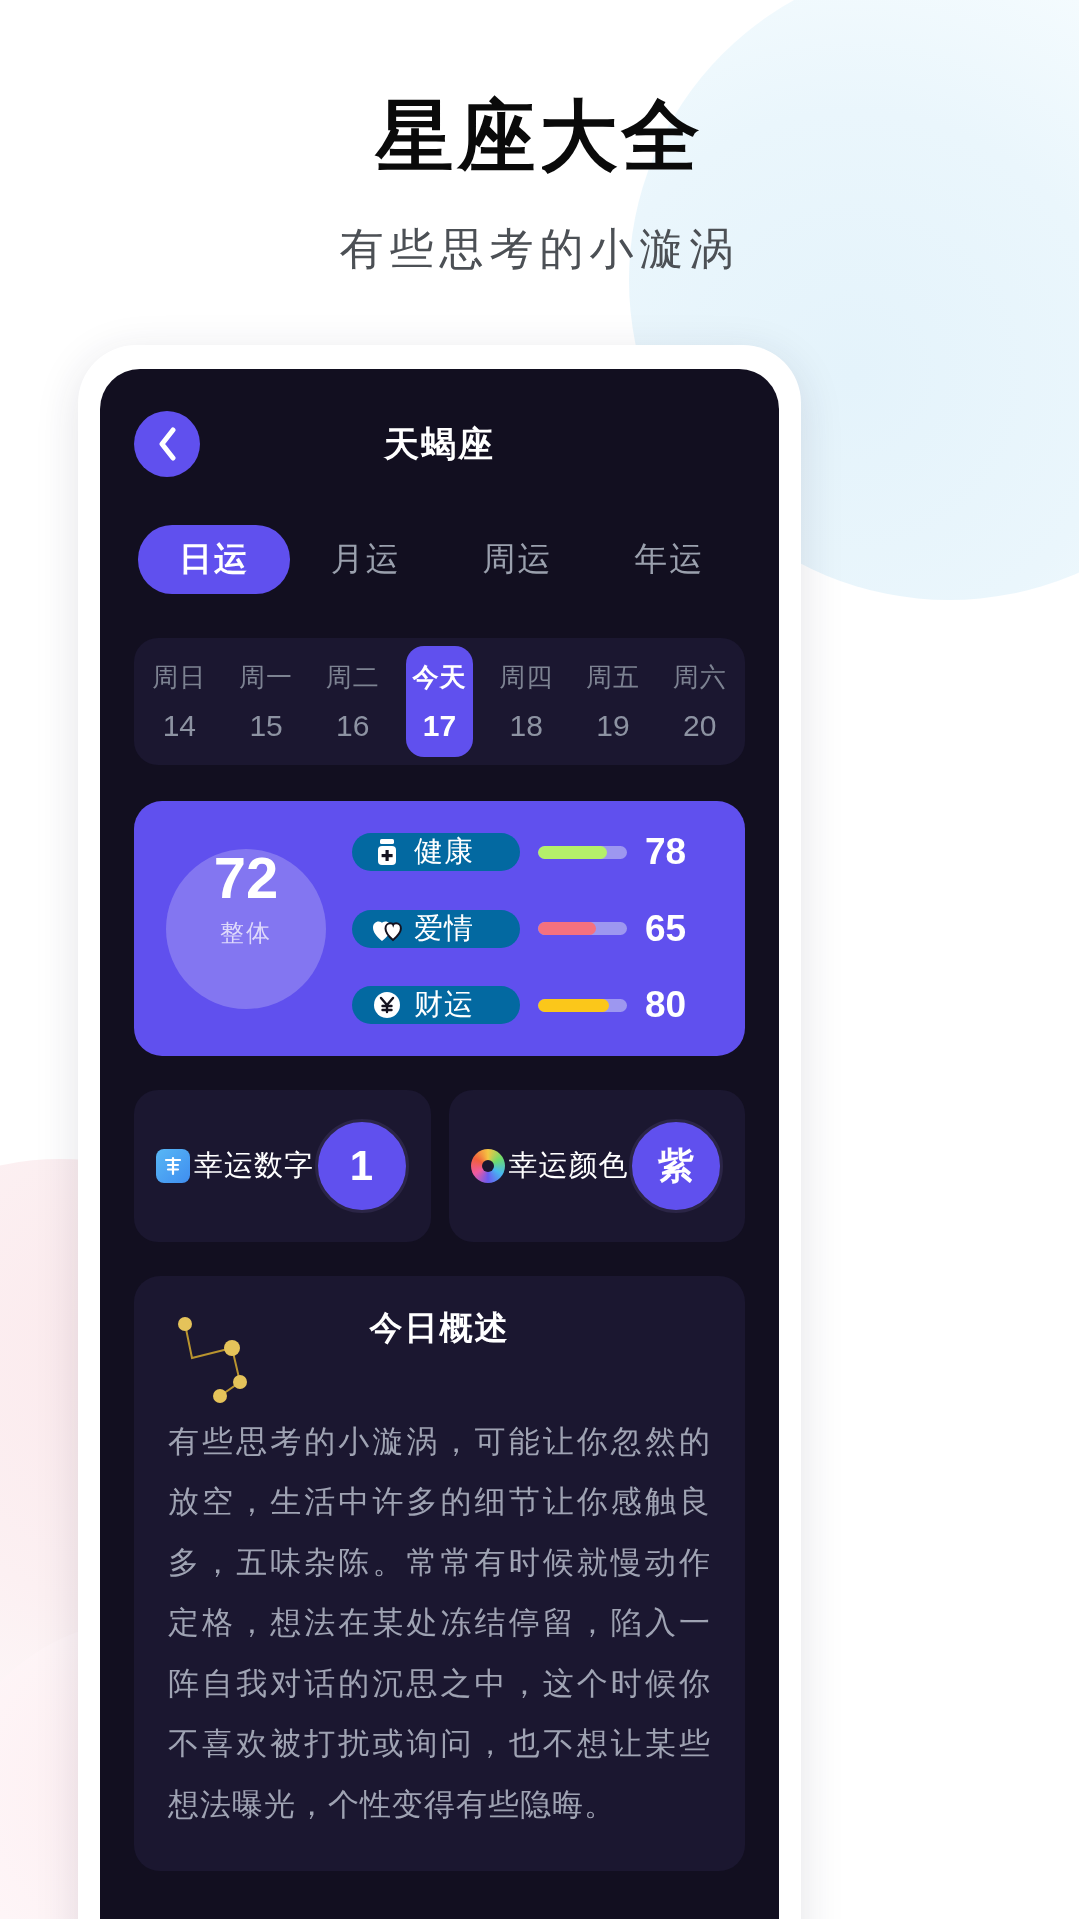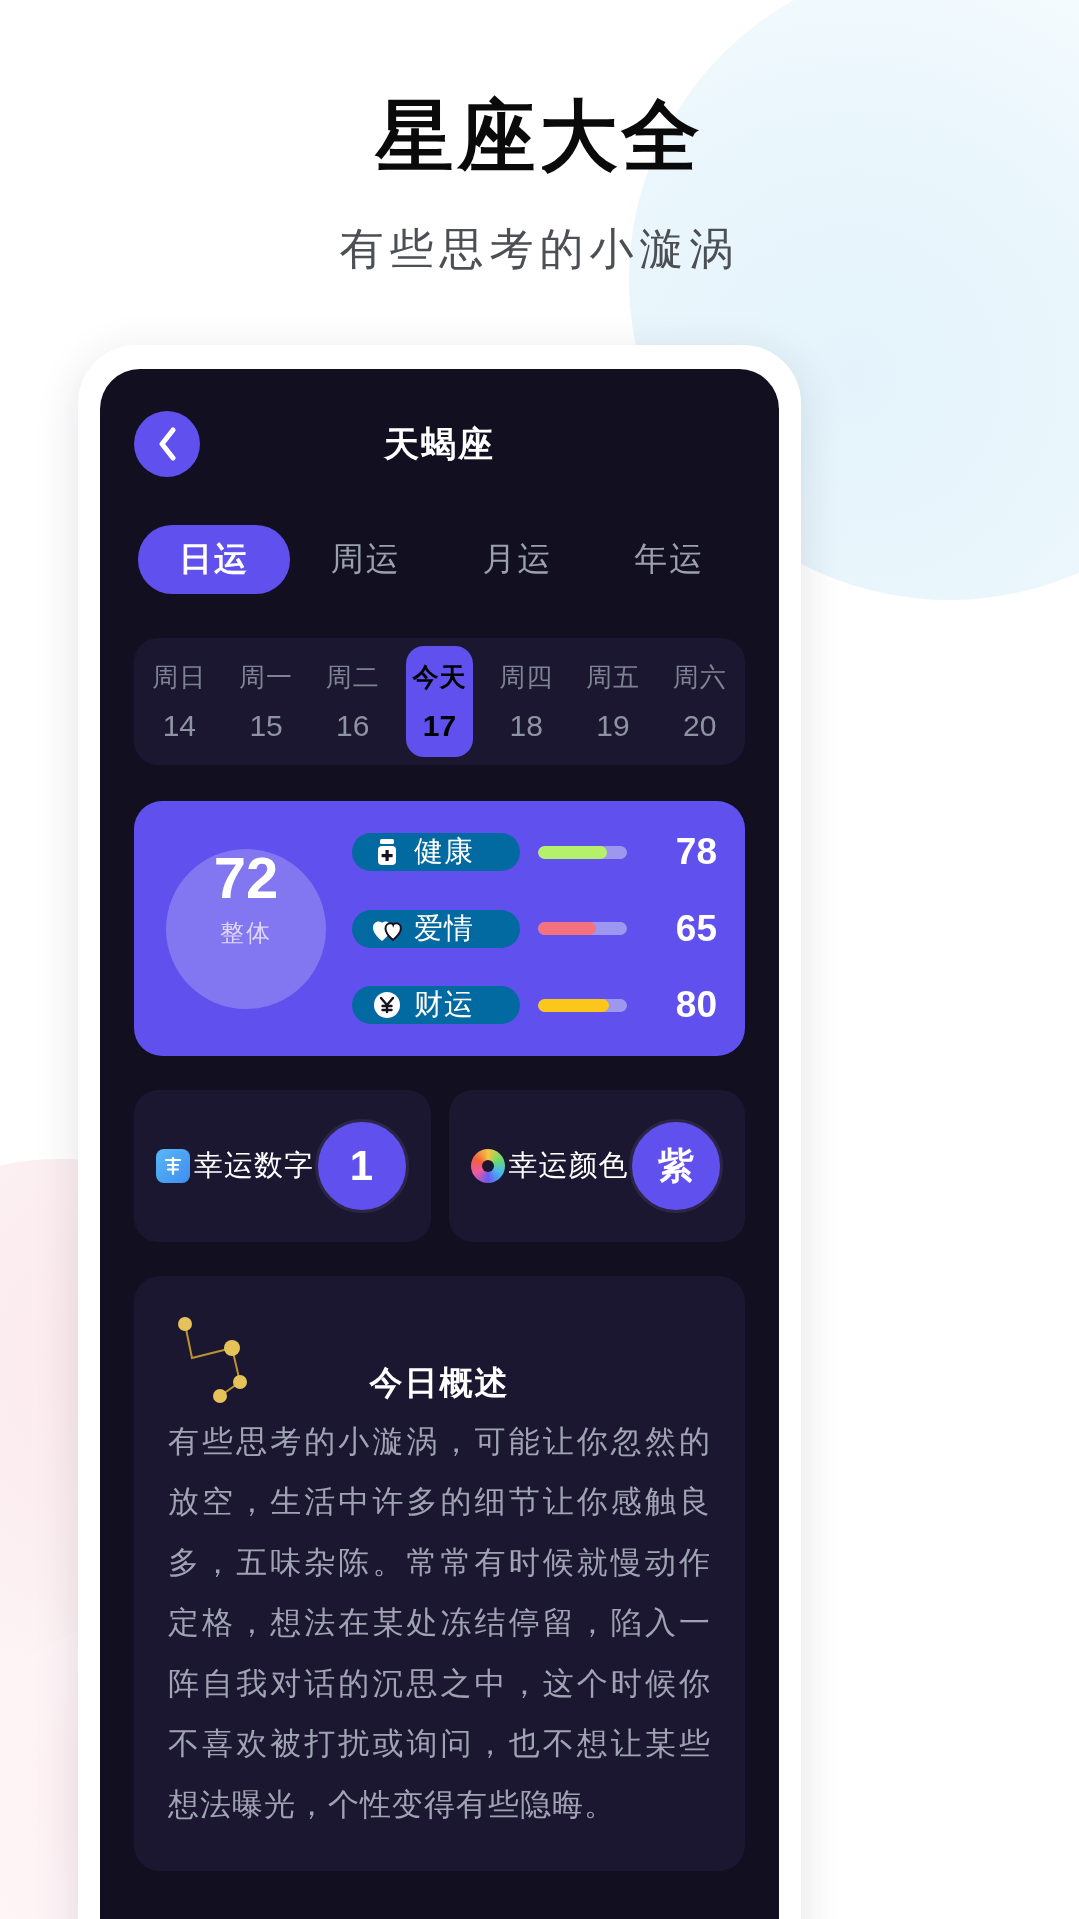--- a/index.html
+++ b/index.html
@@ -69,21 +69,21 @@
   .date-strip{
     margin-top:44px;background:#1b1730;border-radius:24px;
     display:flex;align-items:stretch;padding:8px 12px;gap:20px;
   }
   .date-cell{
     flex:1;text-align:center;padding:14px 0;border-radius:18px;
   }
   .date-cell.active{background:#6050ee;}
   .date-dow{font-size:26px;color:#7d8392;letter-spacing:1px;}
   .date-num{font-size:30px;color:#8d93a2;margin-top:14px;}
-  .date-cell.active .date-dow,.date-cell.active .date-num{color:#000000;font-weight:600;}
+  .date-cell.active .date-dow,.date-cell.active .date-num{color:#ffffff;font-weight:600;}
 
   
   .score-card{
     margin-top:36px;background:#6050ee;border-radius:28px;
     display:flex;align-items:center;padding:30px 28px;box-sizing:border-box;
     height:255px;
   }
   .score-circle{
     width:160px;height:160px;border-radius:50%;background:rgba(255,255,255,.22);
     display:flex;flex-direction:column;align-items:center;justify-content:flex-start;
@@ -96,21 +96,21 @@
   .chip{
     background:#0369a1;border-radius:30px;height:38px;min-width:168px;
     display:flex;align-items:center;padding:0 20px;box-sizing:border-box;flex:0 0 auto;
   }
   .chip-ico{width:30px;height:30px;flex:0 0 auto;display:flex;align-items:center;justify-content:center;}
   .chip-txt{font-size:29px;color:#ffffff;margin-left:12px;letter-spacing:1px;}
   .bar-wrap{
     flex:1;height:13px;border-radius:8px;background:#9d97f0;margin:0 18px;overflow:hidden;
   }
   .bar-fill{height:100%;border-radius:8px;}
-  .bar-num{font-size:37px;color:#ffffff;font-weight:600;width:72px;text-align:right;flex:0 0 auto;}
+  .bar-num{font-size:37px;color:#ffffff;font-weight:600;width:72px;flex:0 0 auto;}
 
   
   .lucky-row{display:flex;margin-top:34px;gap:18px;}
   .lucky-card{
     flex:1;background:#1b1730;border-radius:24px;height:152px;
     display:flex;align-items:center;justify-content:space-between;padding:0 22px;box-sizing:border-box;
   }
   .lucky-left{display:flex;align-items:center;}
   .lucky-ico{width:34px;height:34px;border-radius:8px;flex:0 0 auto;display:flex;align-items:center;justify-content:center;}
   .lucky-lbl{font-size:29px;color:#ffffff;margin-left:4px;letter-spacing:1px;}
@@ -120,21 +120,21 @@
     border:3px solid #2b2546;
   }
   .lucky-badge span{font-size:42px;color:#ffffff;font-weight:600;}
   .lucky-badge.sm span{font-size:36px;}
 
   
   .overview{
     margin-top:34px;background:#1b1730;border-radius:26px;padding:30px 34px 36px 34px;
     box-sizing:border-box;
   }
-  .ov-head{position:relative;height:100px;display:flex;align-items:flex-end;justify-content:center;}
+  .ov-head{position:relative;height:100px;display:flex;align-items:flex-start;justify-content:center;}
   .ov-title{font-size:33px;color:#ffffff;font-weight:600;letter-spacing:2px;}
   .ov-constel{position:absolute;left:4px;top:4px;}
   .ov-body{
     font-size:31px;line-height:1.95;color:#9fa3b3;letter-spacing:1px;text-align:justify;
     margin-top:6px;
   }
 </style>
 </head>
 <body>
 
@@ -158,22 +158,22 @@
           <svg width="22" height="34" viewBox="0 0 22 34">
               <path d="M17 3 L6 17 L17 31" fill="none" stroke="#fff" stroke-width="5" stroke-linecap="round" stroke-linejoin="round"></path>
             </svg>
         </span>
       </div>
       <div class="app-title">天蝎座</div>
     </div>
 
     <div class="tabs">
       <div class="tab active">日运</div>
+      <div class="tab">月运</div>
       <div class="tab">周运</div>
-      <div class="tab">月运</div>
       <div class="tab">年运</div>
     </div>
 
     <div class="date-strip">
       <div class="date-cell">
         <div class="date-dow">周日</div>
         <div class="date-num">14</div>
       </div>
       <div class="date-cell">
         <div class="date-dow">周一</div>

